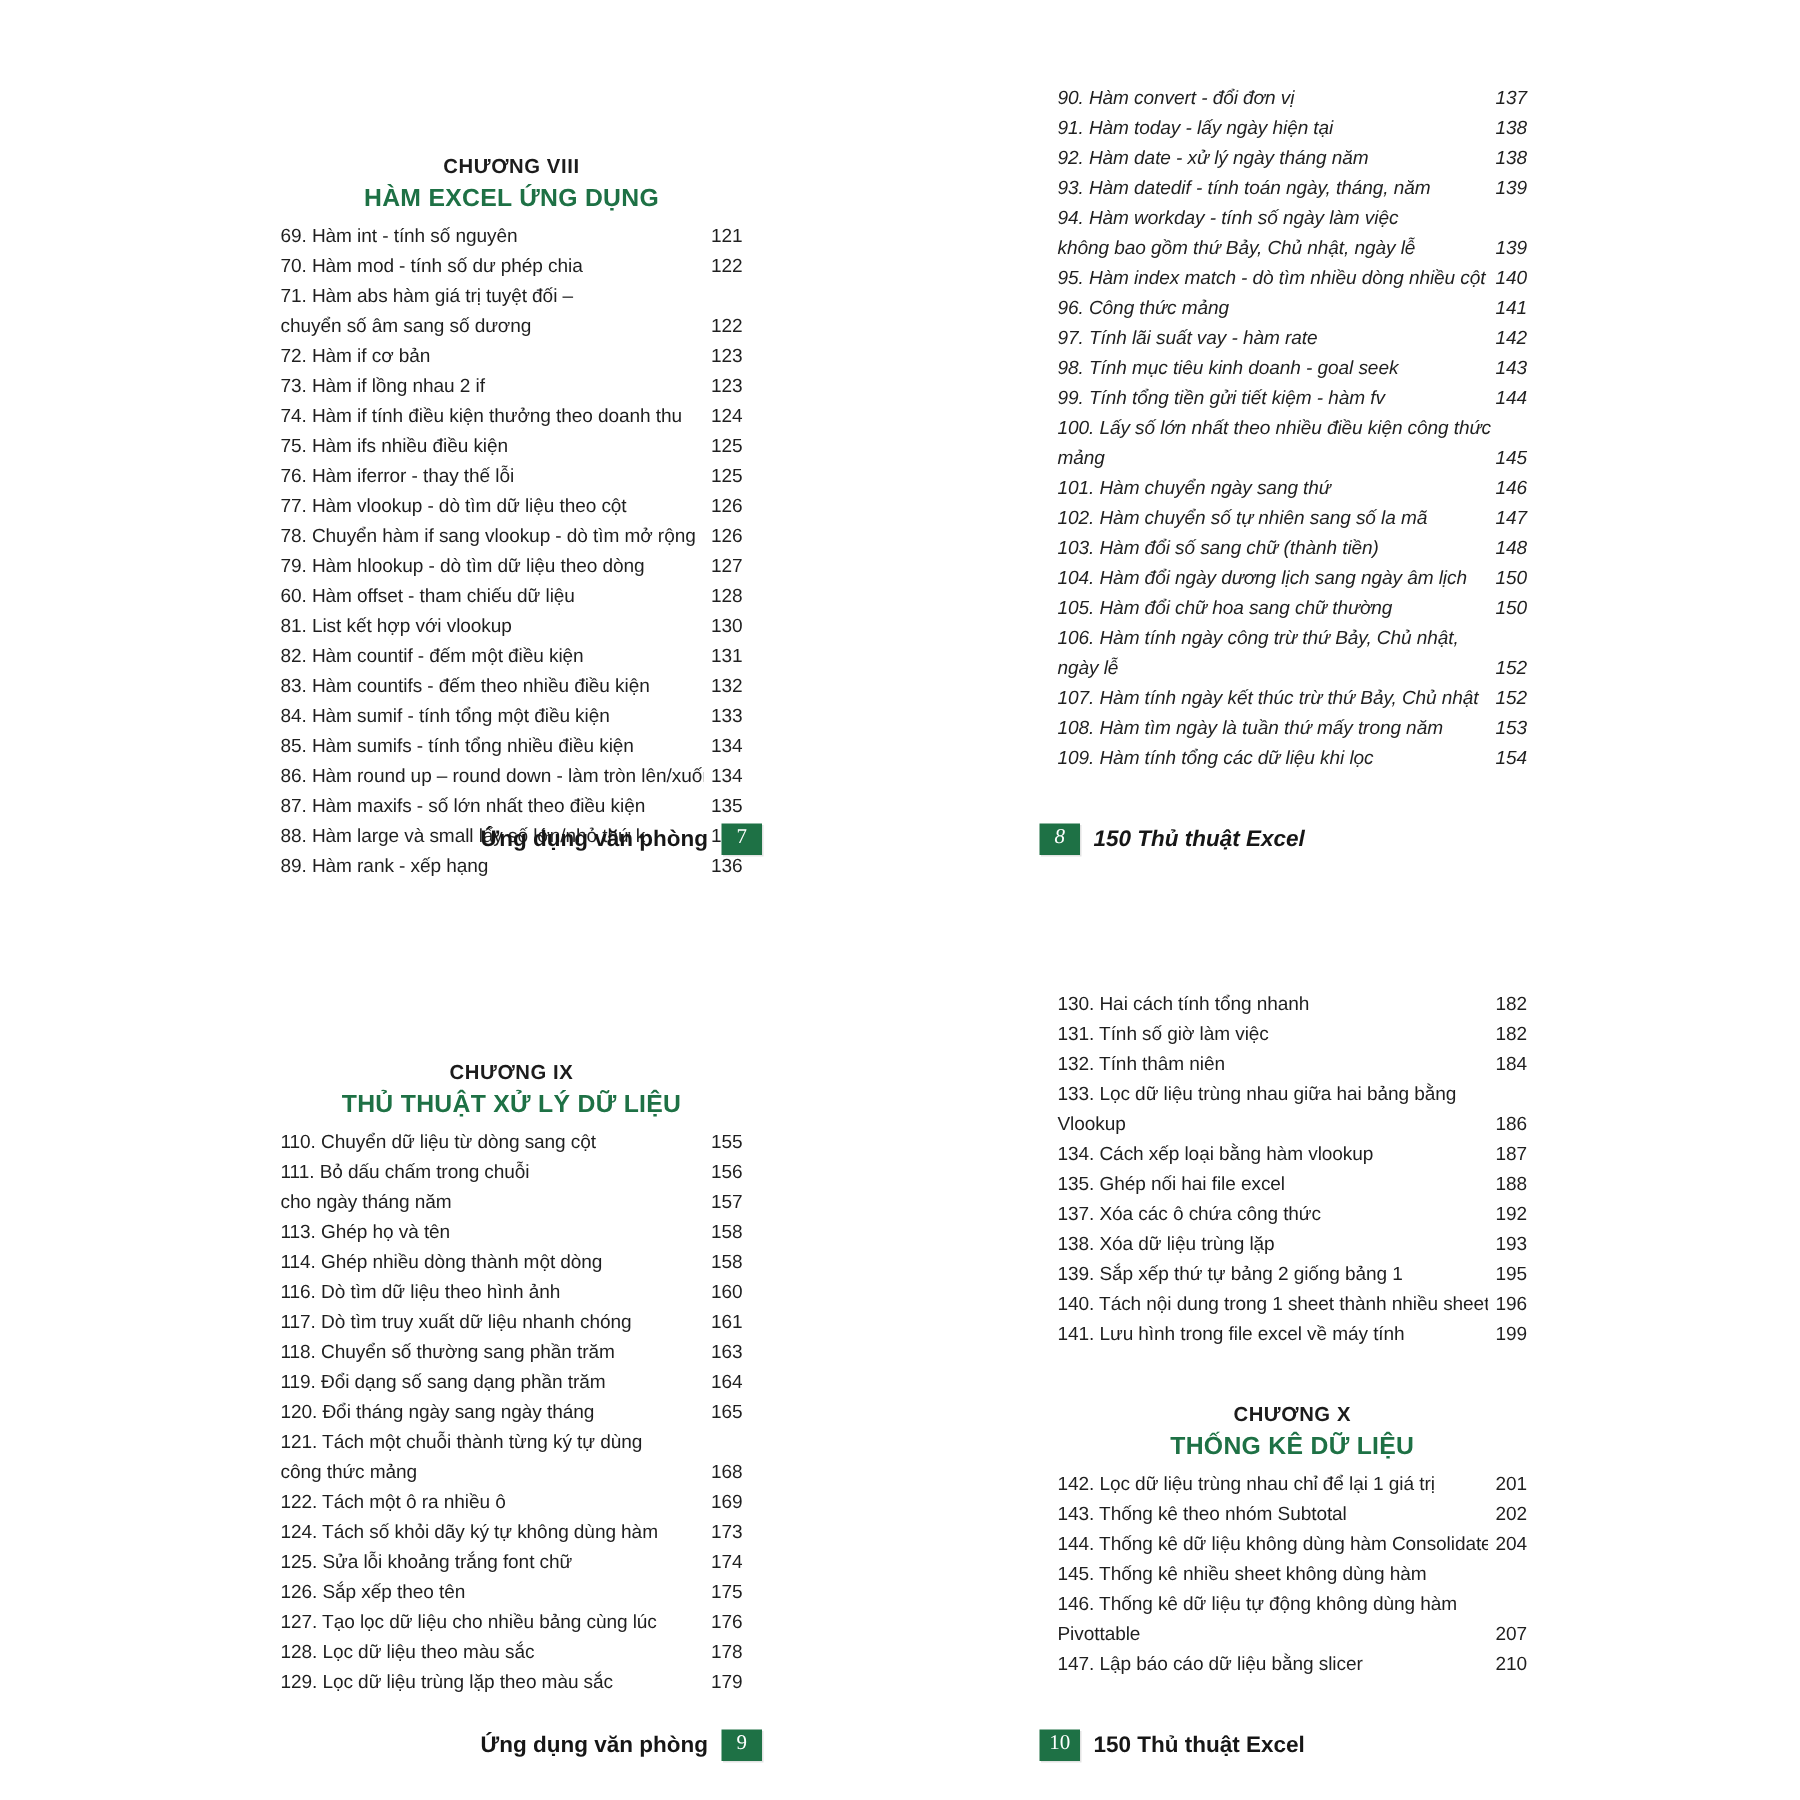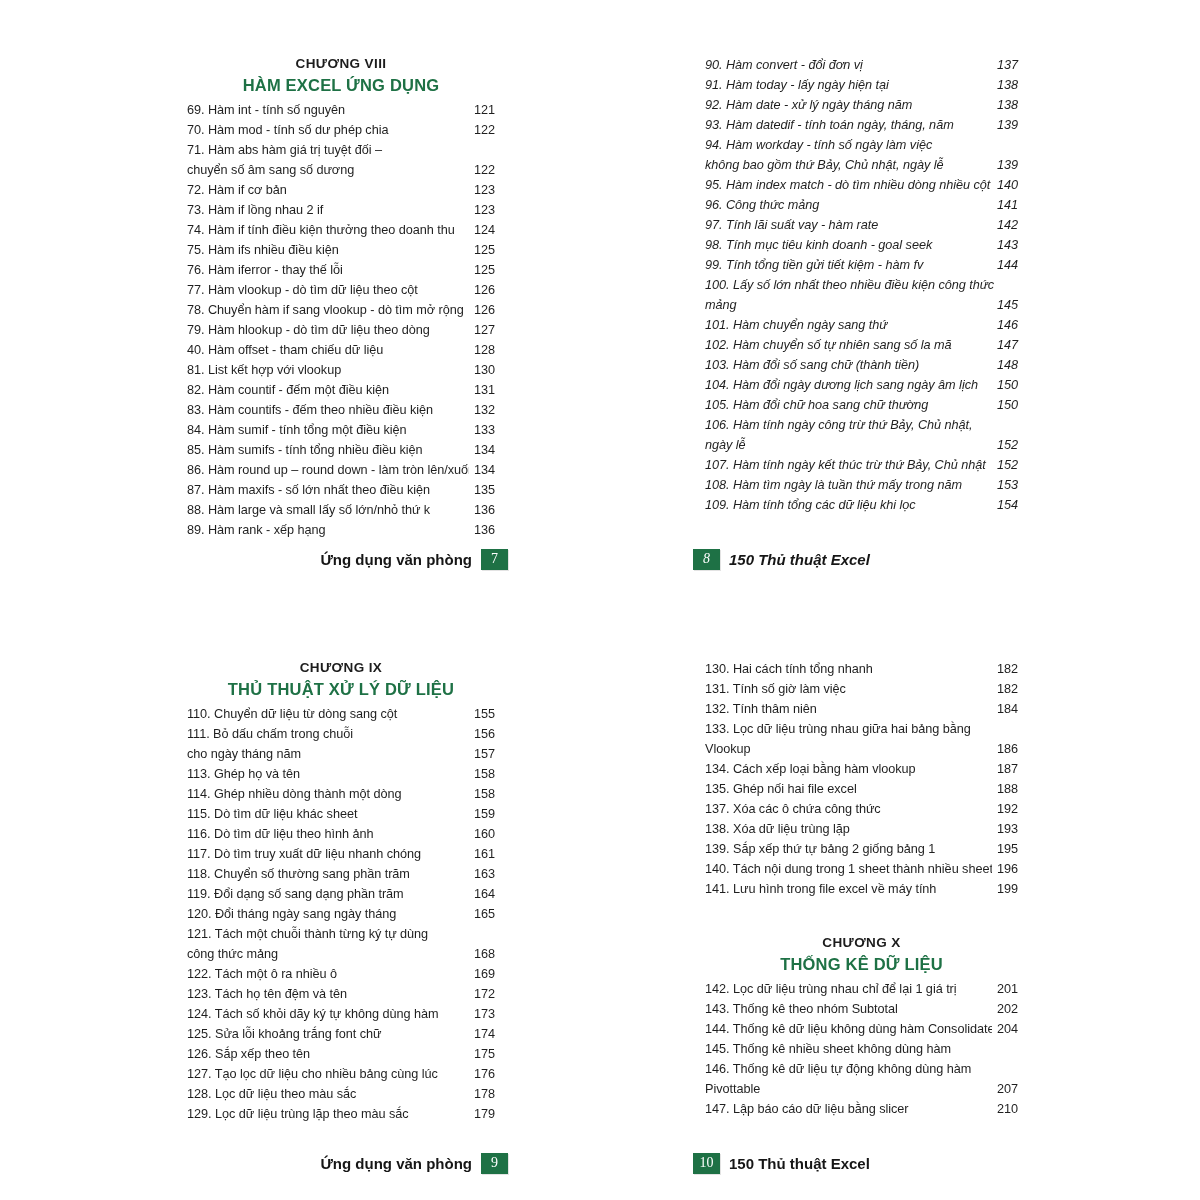--- a/index.html
+++ b/index.html
@@ -30,20 +30,21 @@
   .sheet-bl { left: 187px; top: 654px; width: 308px; }
   .sheet-br { left: 705px; top: 654px; width: 313px; }
 
   .toc { padding-top: 0; }
   .sheet-tr .toc, .sheet-br .toc { padding-top: 5px; }
 
   .chapter {
     text-align: center;
     padding-top: 4px;
     margin-bottom: 3px;
+    margin-top: 47px;
   }
   .chapter-mid { margin-top: 30px; }
   .chapter-label {
     font-weight: bold;
     font-size: 13.5px;
     line-height: 20px;
     letter-spacing: 0.4px;
     color: #1c1c1c;
   }
   .chapter-title {
@@ -160,21 +161,21 @@
         </div>
         <div class="toc-line">
           <span class="toc-text">78. Chuyển hàm if sang vlookup - dò tìm mở rộng</span>
           <span class="toc-num">126</span>
         </div>
         <div class="toc-line">
           <span class="toc-text">79. Hàm hlookup - dò tìm dữ liệu theo dòng</span>
           <span class="toc-num">127</span>
         </div>
         <div class="toc-line">
-          <span class="toc-text">40. Hàm offset - tham chiếu dữ liệu</span>
+          <span class="toc-text">60. Hàm offset - tham chiếu dữ liệu</span>
           <span class="toc-num">128</span>
         </div>
         <div class="toc-line">
           <span class="toc-text">81. List kết hợp với vlookup</span>
           <span class="toc-num">130</span>
         </div>
         <div class="toc-line">
           <span class="toc-text">82. Hàm countif - đếm một điều kiện</span>
           <span class="toc-num">131</span>
         </div>
@@ -331,24 +332,20 @@
         </div>
         <div class="toc-line">
           <span class="toc-text">113. Ghép họ và tên</span>
           <span class="toc-num">158</span>
         </div>
         <div class="toc-line">
           <span class="toc-text">114. Ghép nhiều dòng thành một dòng</span>
           <span class="toc-num">158</span>
         </div>
         <div class="toc-line">
-          <span class="toc-text">115. Dò tìm dữ liệu khác sheet</span>
-          <span class="toc-num">159</span>
-        </div>
-        <div class="toc-line">
           <span class="toc-text">116. Dò tìm dữ liệu theo hình ảnh</span>
           <span class="toc-num">160</span>
         </div>
         <div class="toc-line">
           <span class="toc-text">117. Dò tìm truy xuất dữ liệu nhanh chóng</span>
           <span class="toc-num">161</span>
         </div>
         <div class="toc-line">
           <span class="toc-text">118. Chuyển số thường sang phần trăm</span>
           <span class="toc-num">163</span>
@@ -364,24 +361,20 @@
         <div class="toc-line">
           <span class="toc-text">121. Tách một chuỗi thành từng ký tự dùng</span>
         </div>
         <div class="toc-line">
           <span class="toc-text">công thức mảng</span>
           <span class="toc-num">168</span>
         </div>
         <div class="toc-line">
           <span class="toc-text">122. Tách một ô ra nhiều ô</span>
           <span class="toc-num">169</span>
-        </div>
-        <div class="toc-line">
-          <span class="toc-text">123. Tách họ tên đệm và tên</span>
-          <span class="toc-num">172</span>
         </div>
         <div class="toc-line">
           <span class="toc-text">124. Tách số khỏi dãy ký tự không dùng hàm</span>
           <span class="toc-num">173</span>
         </div>
         <div class="toc-line">
           <span class="toc-text">125. Sửa lỗi khoảng trắng font chữ</span>
           <span class="toc-num">174</span>
         </div>
         <div class="toc-line">

